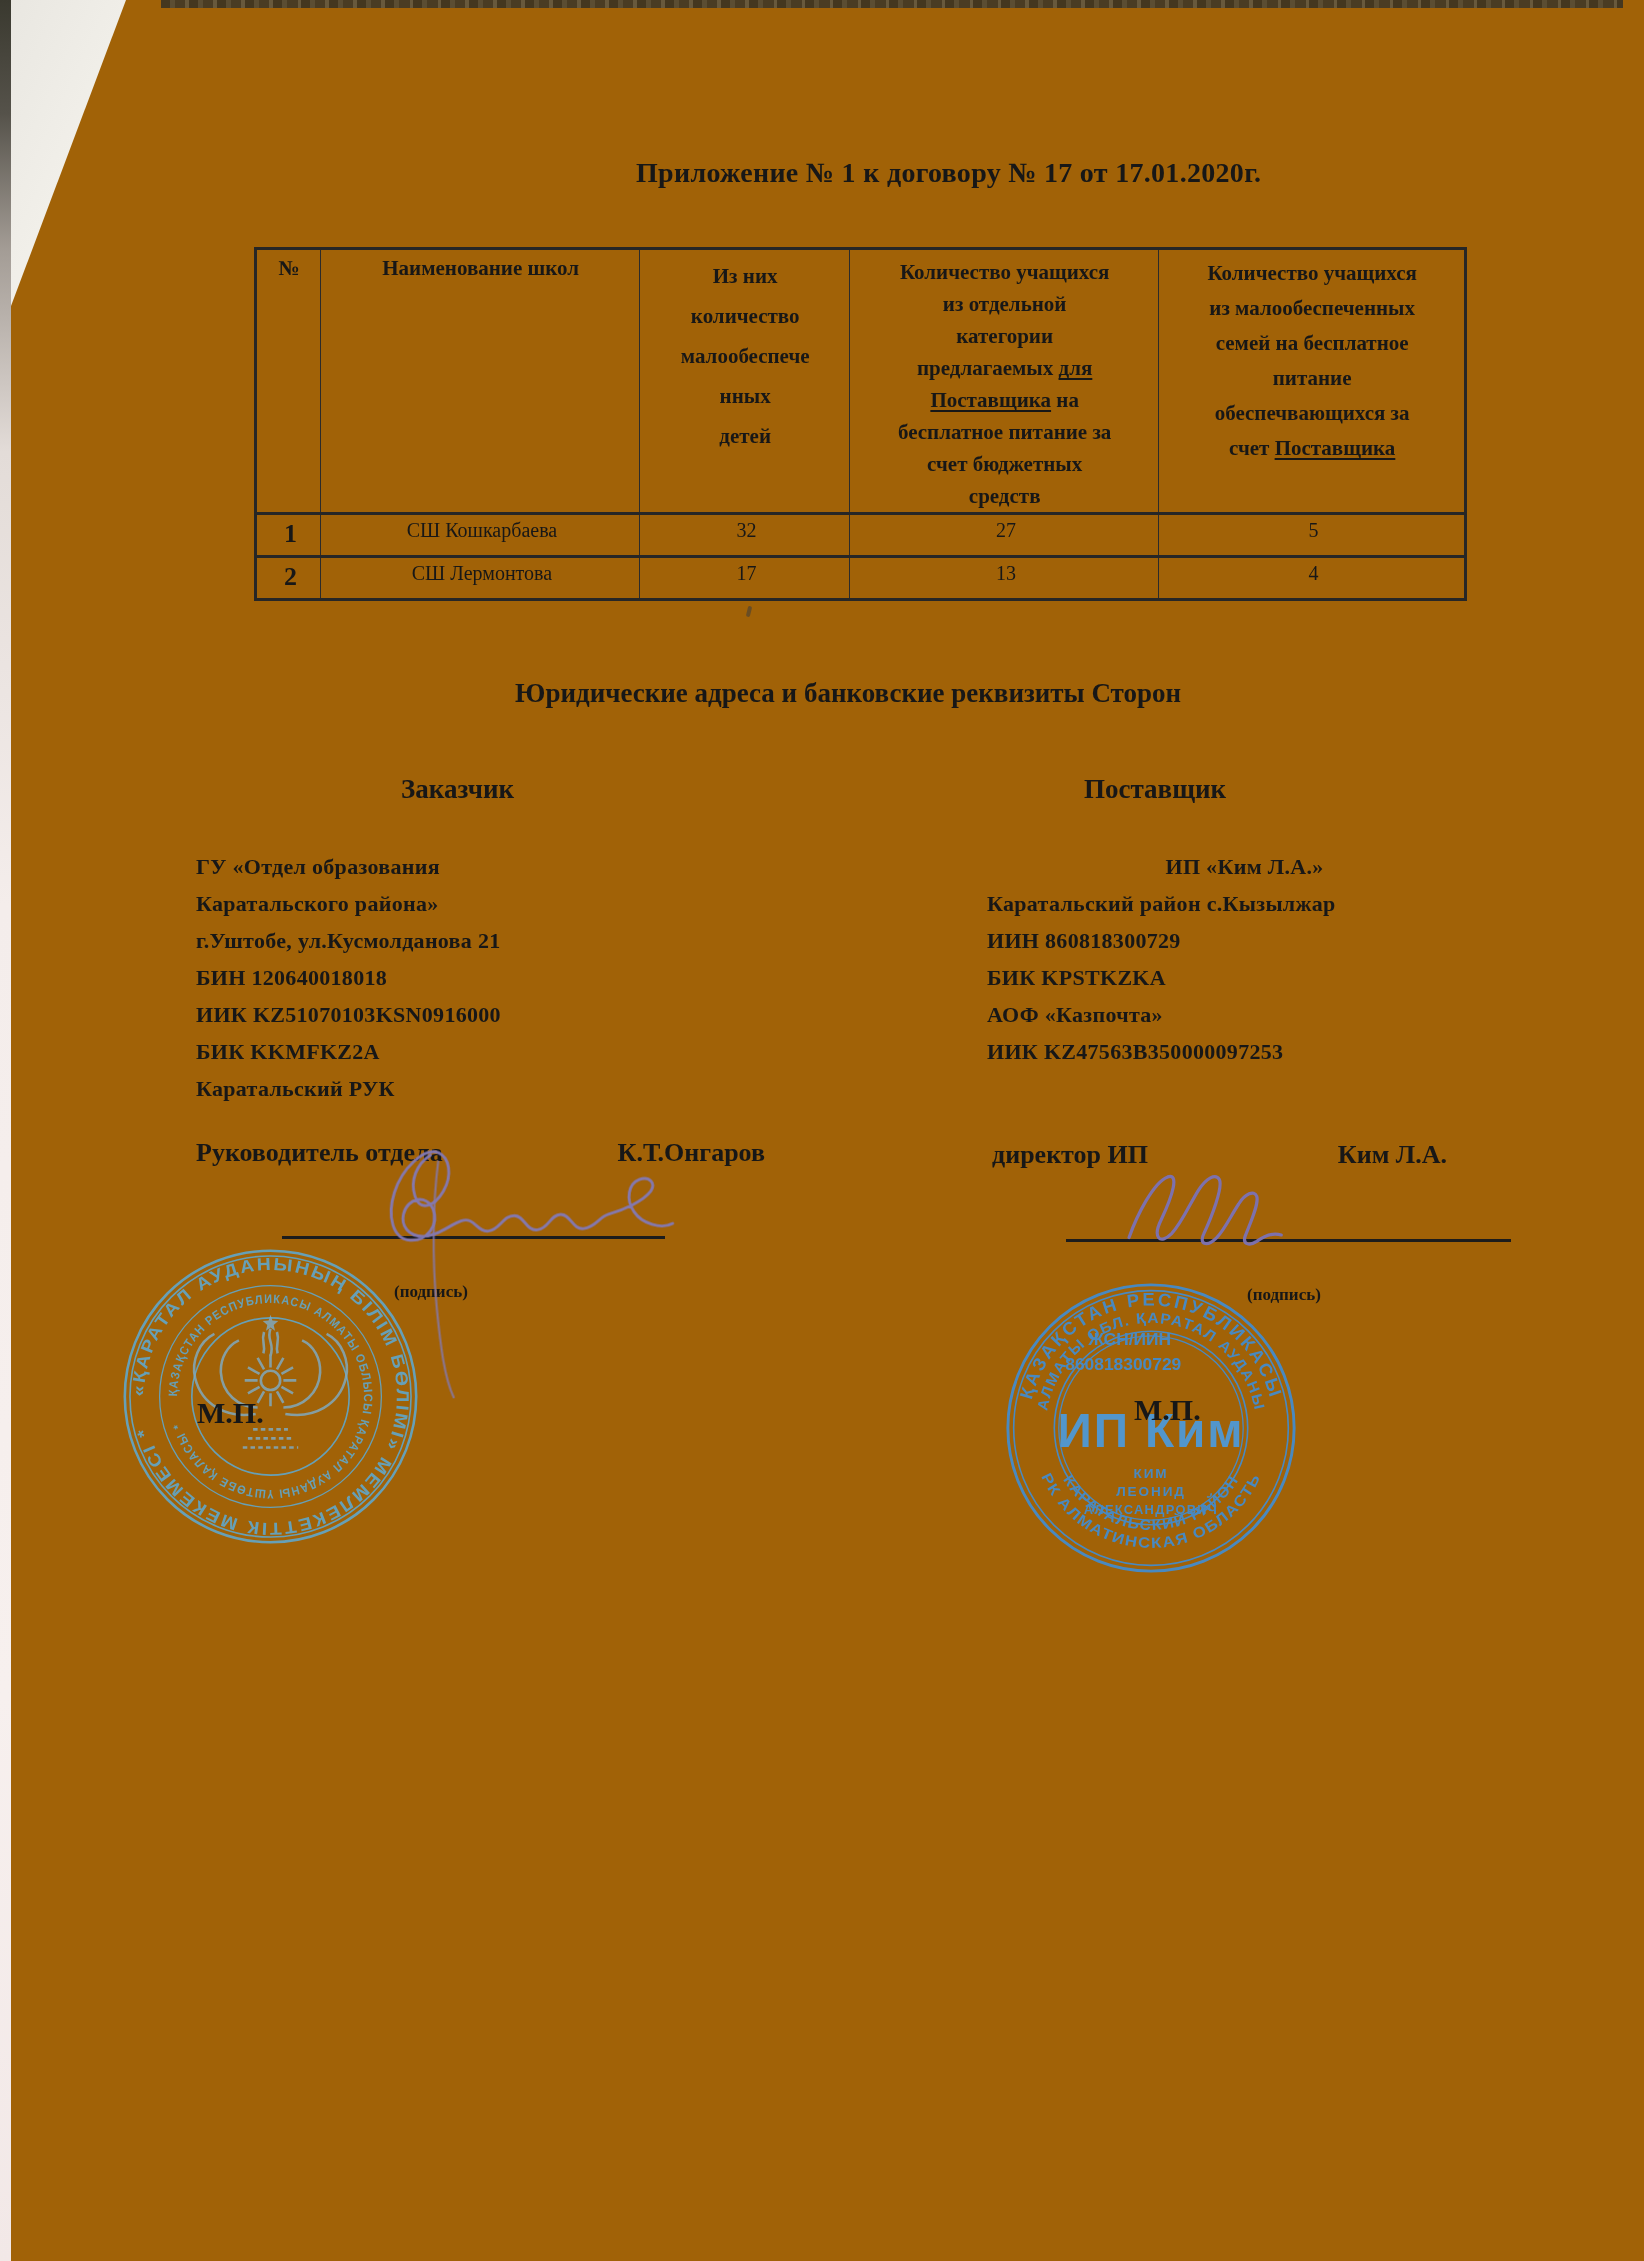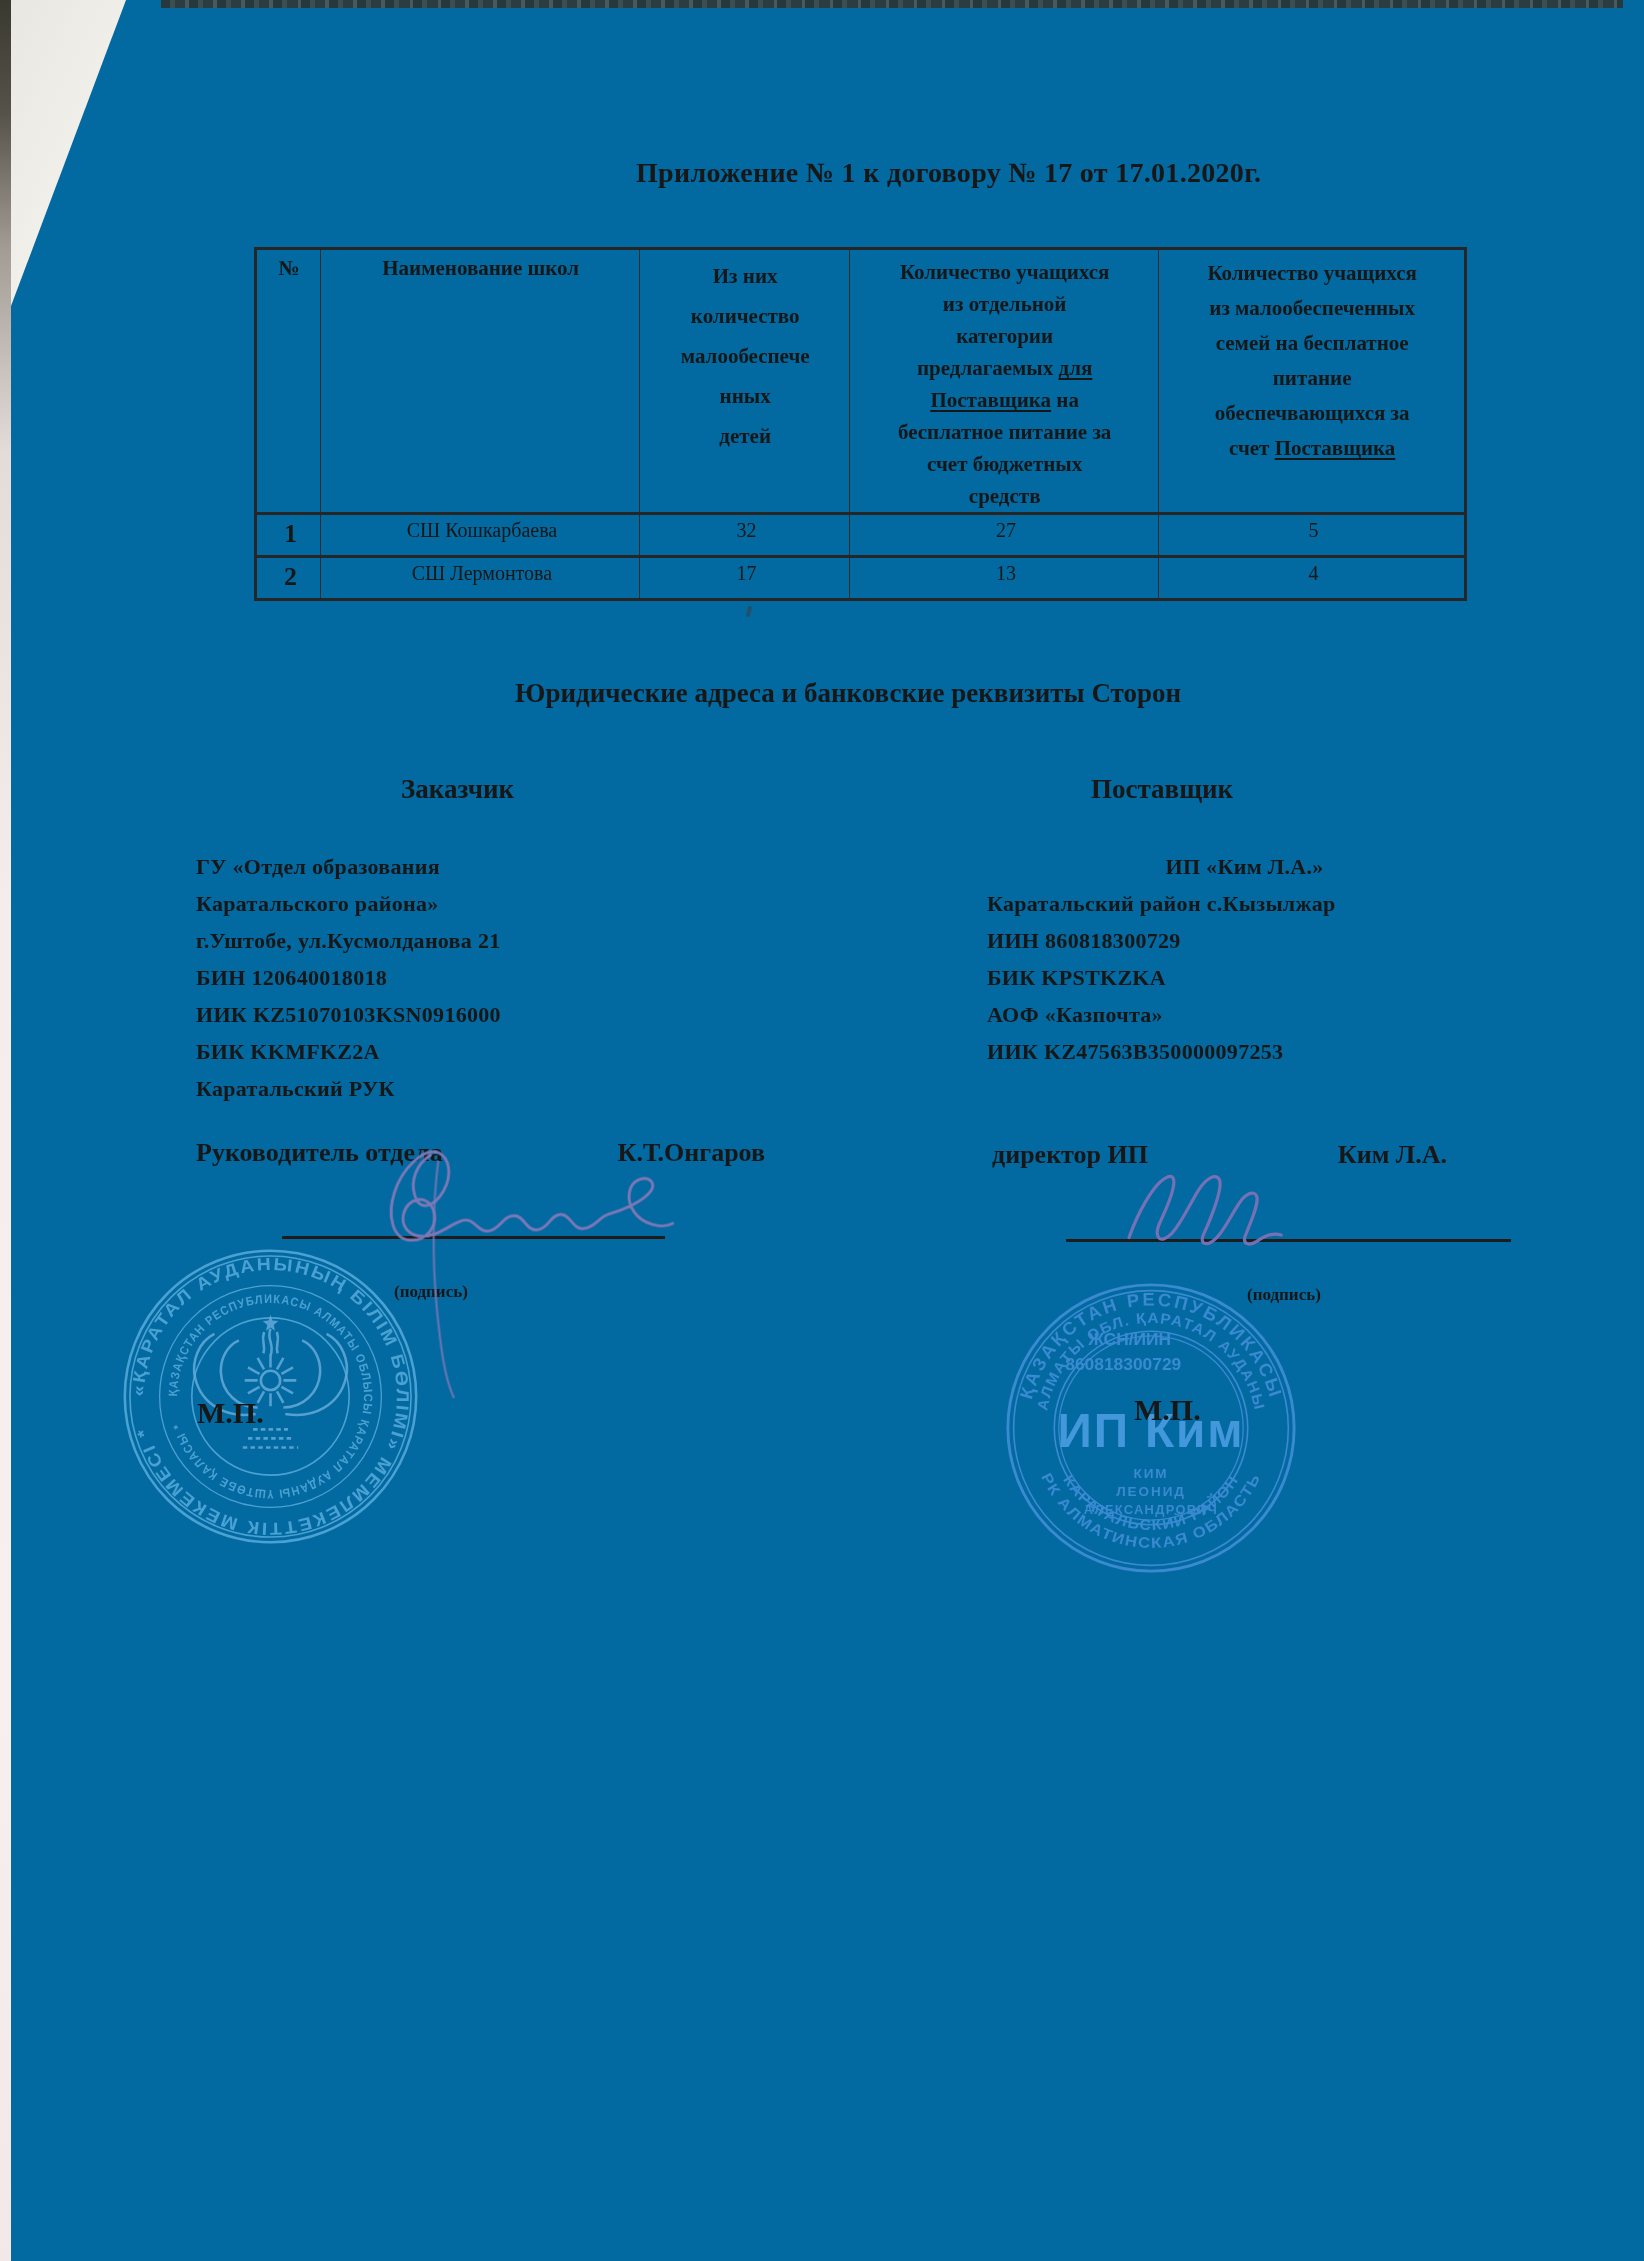--- a/index.html
+++ b/index.html
@@ -1,19 +1,19 @@
 <!DOCTYPE html>
 <html style="font-size:10.3px"><head>
 <meta charset="utf-8">
 <style>
   html,body{margin:0;padding:0;background:#9a9a9a;}
   .page{
     position:relative;
     width:1644px;height:2261px;
-    background:#0369a1;
+    background:#a16207;
     overflow:hidden;
     font-family:"Liberation Serif","DejaVu Serif",serif;
     color:#171717;
   }
   
   .edge-top{
     position:absolute;left:161px;top:0;width:1462px;height:8.4px;z-index:0;
     background:repeating-linear-gradient(90deg,#2e2d25 0 9px,#4a483d 9px 14px,#35332a 14px 24.5px,#5a574a 24.5px 28px);
     opacity:.8;filter:blur(0.4px);
   }
@@ -64,21 +64,21 @@
   .lh55{line-height:35px;}
   .lh62{line-height:40px;}
   .uln{text-decoration:underline;text-decoration-thickness:1.9px;text-underline-offset:3.2px;}
   
   .h2{
     position:absolute;left:515px;top:678px;z-index:1;
     font-size:27px;font-weight:bold;white-space:nowrap;
   }
   .role{position:absolute;top:774px;z-index:1;font-size:27px;font-weight:bold;white-space:nowrap;}
   .role.customer{left:401px;}
-  .role.supplier{left:1084px;margin-left:7px;}
+  .role.supplier{left:1084px;}
   .details{
     position:absolute;top:848px;z-index:1;
     font-size:22px;font-weight:bold;line-height:37px;letter-spacing:0.3px;
   }
   .details.customer{left:196px;width:554px;}
   .details.supplier{left:987px;width:515px;}
   .supplier-name{text-align:center;}
   .signer{
     position:absolute;z-index:1;display:flex;justify-content:space-between;
     font-size:26px;font-weight:bold;white-space:nowrap;

